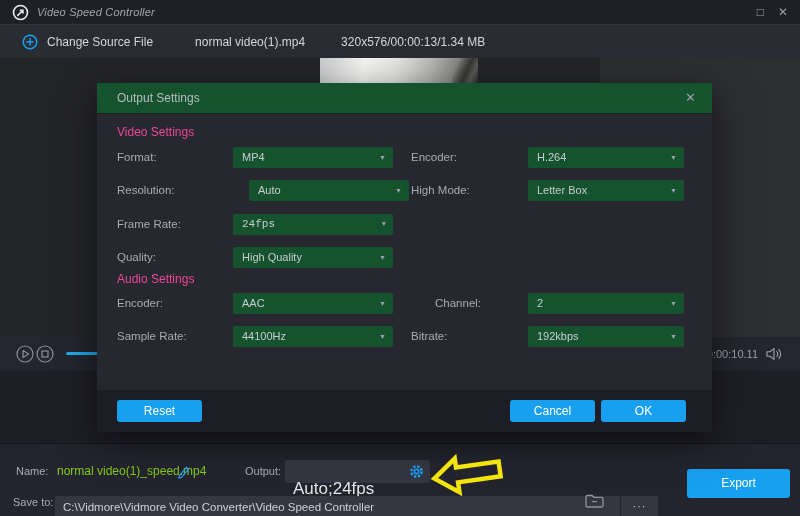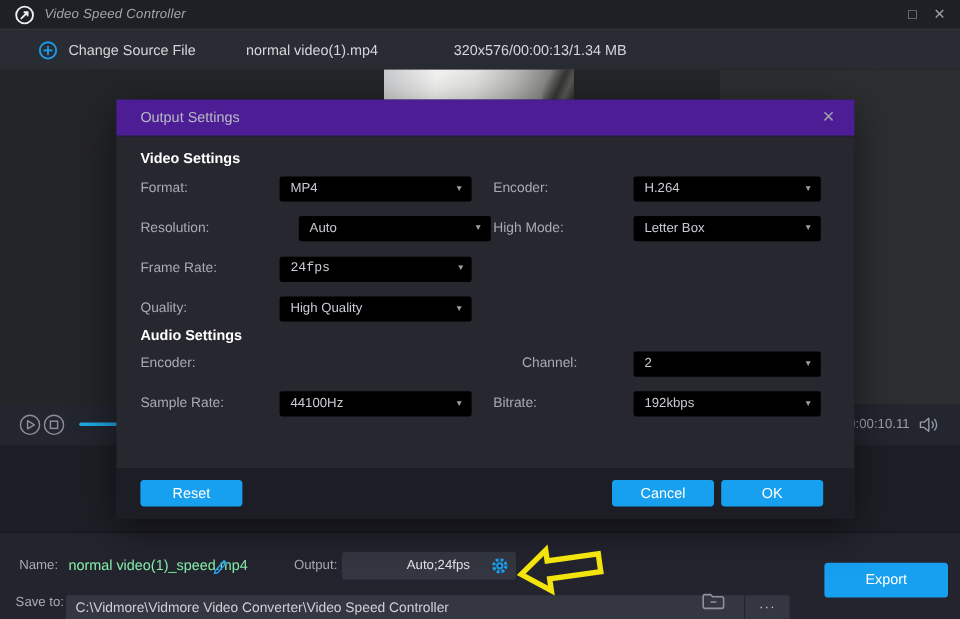--- a/index.html
+++ b/index.html
@@ -8,74 +8,74 @@
        -webkit-font-smoothing:antialiased;box-shadow:inset 0 -1px 0 #3c3d42;}
   
   .titlebar{position:absolute;top:0;left:0;right:0;height:24px;background:#1f2026;
             display:flex;align-items:center;padding:0 12px;box-sizing:border-box;}
   .titlebar .logo{margin-right:8px;display:flex;}
   .titlebar .title{font-size:11px;color:#a2a6ae;letter-spacing:.2px;font-style:italic;}
   .win-btns{margin-left:auto;display:flex;gap:14px;align-items:center;}
   .win-btn{color:#9aa0a8;font-size:12px;line-height:12px;cursor:pointer;}
   
   .toolbar{position:absolute;top:24px;left:0;right:0;height:34px;background:#2a2c34;
-           display:flex;align-items:center;padding-left:32px;box-sizing:border-box;
+           display:flex;align-items:center;padding-left:22px;box-sizing:border-box;
            border-top:1px solid #33343c;}
   .change-source{display:flex;align-items:center;gap:9px;cursor:pointer;}
   .change-source .lbl{font-size:12px;color:#d3d6db;}
   .tb-filename{margin-left:42px;font-size:12px;color:#d3d6db;}
-  .tb-fileinfo{margin-left:63px;font-size:12px;color:#d3d6db;}
+  .tb-fileinfo{margin-left:36px;font-size:12px;color:#d3d6db;}
   
   .stage{position:absolute;top:58px;left:0;right:0;height:279px;background:#242529;}
   .stage-right{position:absolute;top:0;bottom:0;left:600px;right:0;background:#2d2e30;}
   .video-sliver{position:absolute;left:320px;top:0;width:158px;height:26px;
       background:linear-gradient(100deg,#c9cacc 0%,#f4f4f2 28%,#e3e3e1 48%,#b9b9b7 68%,#8e8e8c 82%,#565654 100%);}
   .sliver-dark{position:absolute;right:0;top:0;width:26px;height:100%;
       background:linear-gradient(115deg,rgba(0,0,0,0) 20%,rgba(43,43,41,.85) 55%,rgba(90,88,84,.9) 75%,rgba(40,40,38,.95) 100%);}
   
   .playerbar{position:absolute;top:337px;left:0;right:0;height:34px;background:#24262f;}
   .pbtn{position:absolute;top:8px;width:18px;height:18px;cursor:pointer;}
   .progress-seg{position:absolute;left:66px;top:15px;width:44px;height:3px;
                 background:#1faae8;border-radius:2px;cursor:pointer;}
   .ptime{position:absolute;right:42px;top:0;line-height:34px;font-size:11px;color:#9ba0aa;}
   .speaker{position:absolute;right:16px;top:10px;cursor:pointer;}
   
   .lowerzone{position:absolute;top:371px;left:0;right:0;height:72px;background:#1e1f26;}
   
   .bottom-panel{position:absolute;top:443px;left:0;right:0;height:73px;background:#23242e;
                 border-top:1px solid #14151a;box-sizing:border-box;}
   .bp-label{position:absolute;font-size:11px;color:#a9acb4;line-height:23px;}
-  .bp-name-value{position:absolute;left:57px;top:16px;line-height:23px;font-size:12px;color:#86efac;}
+  .bp-name-value{position:absolute;left:57px;top:16px;line-height:23px;font-size:12px;color:#84cc16;}
   .pencil{position:absolute;left:176px;top:20px;cursor:pointer;}
   .output-field{position:absolute;left:285px;top:16px;width:145px;height:23px;background:#343741;
                 border-radius:2px;cursor:pointer;}
-  .output-field .val{position:absolute;left:8px;top:0;line-height:23px;font-size:11px;color:#e2e4e8;margin-left:46px;}
+  .output-field .val{position:absolute;left:8px;top:17px;line-height:23px;font-size:17px;color:#e2e4e8;}
   .gear{position:absolute;right:6px;top:4px;cursor:pointer;}
   .annot-arrow{position:absolute;left:430px;top:7px;z-index:30;}
   .save-field{position:absolute;left:55px;top:52px;width:603px;height:22px;background:#343741;
               border-radius:2px;text-decoration:underline;}
   .save-field .path{position:absolute;left:8px;top:0;line-height:22px;font-size:11.5px;color:#ced1d6;
                     white-space:nowrap;overflow:hidden;max-width:470px;}
   .browse{position:absolute;right:0;top:0;width:37px;height:22px;border-left:1px solid #23252d;
           text-align:center;line-height:20px;font-size:11px;color:#c6c9cf;letter-spacing:1px;cursor:pointer;}
   .folder-btn{position:absolute;left:584px;top:48px;cursor:pointer;}
   .export-btn{position:absolute;left:687px;top:25px;width:103px;height:29px;line-height:29px;}
   
   .blue-btn{background:#18a0f0;color:#ffffff;border-radius:3px;font-size:12px;
             text-align:center;position:absolute;cursor:pointer;}
   
   .dialog{position:absolute;left:97px;top:83px;width:615px;height:349px;background:#26272f;
           z-index:10;box-shadow:0 10px 34px rgba(0,0,0,.55);}
-  .dlg-header{position:absolute;top:0;left:0;right:0;height:30px;background:#4c1d95;
+  .dlg-header{position:absolute;top:0;left:0;right:0;height:30px;background:#14532d;
               border-bottom:1px solid #1d1e24;}
   .dlg-title{position:absolute;left:20px;top:0;line-height:30px;font-size:12px;color:#b9bcc3;}
   .dlg-close{position:absolute;right:16px;top:0;line-height:30px;font-size:13px;color:#9aa0ab;cursor:pointer;}
-  .dlg-heading{position:absolute;left:20px;font-size:12px;font-weight:bold;color:#ffffff;}
+  .dlg-heading{position:absolute;left:20px;font-size:12px;font-weight:normal;color:#ec4899;}
   .dlabel{position:absolute;font-size:11.5px;color:#a8abb3;line-height:21px;}
-  .dselect{position:absolute;width:160px;height:21px;background:#000000;border-radius:2px;
+  .dselect{position:absolute;width:160px;height:21px;background:#14532d;border-radius:2px;
            box-sizing:border-box;cursor:pointer;}
   .dselect .val{position:absolute;left:9px;top:0;line-height:21px;font-size:11px;color:#c9ccd2;}
   .dselect .arr{position:absolute;right:7px;top:0;line-height:21px;font-size:7px;color:#9aa0ab;}
   .dselect.rcol{width:156px;}
   .dlg-footer{position:absolute;left:0;right:0;top:307px;height:42px;background:#1d1e25;}
   .dlg-footer .blue-btn{width:85px;height:22px;line-height:22px;top:10px;}
 </style>
 </head>
 <body>
 
@@ -204,20 +204,24 @@
 
     <span class="dlabel" style="left:20px;top:164px;">Quality:</span>
     <div class="dselect" style="left:136px;top:164px;">
       <span class="val">High Quality</span>
       <span class="arr">▼</span>
     </div>
 
     <div class="dlg-heading" style="top:189px;">Audio Settings</div>
 
     <span class="dlabel" style="left:20px;top:210px;">Encoder:</span>
+    <div class="dselect" style="left:136px;top:210px;">
+      <span class="val">AAC</span>
+      <span class="arr">▼</span>
+    </div>
     <span class="dlabel" style="left:314px;top:210px;margin-left:24px;">Channel:</span>
     <div class="dselect rcol" style="left:431px;top:210px;">
       <span class="val">2</span>
       <span class="arr">▼</span>
     </div>
 
     <span class="dlabel" style="left:20px;top:243px;">Sample Rate:</span>
     <div class="dselect" style="left:136px;top:243px;">
       <span class="val">44100Hz</span>
       <span class="arr">▼</span>

